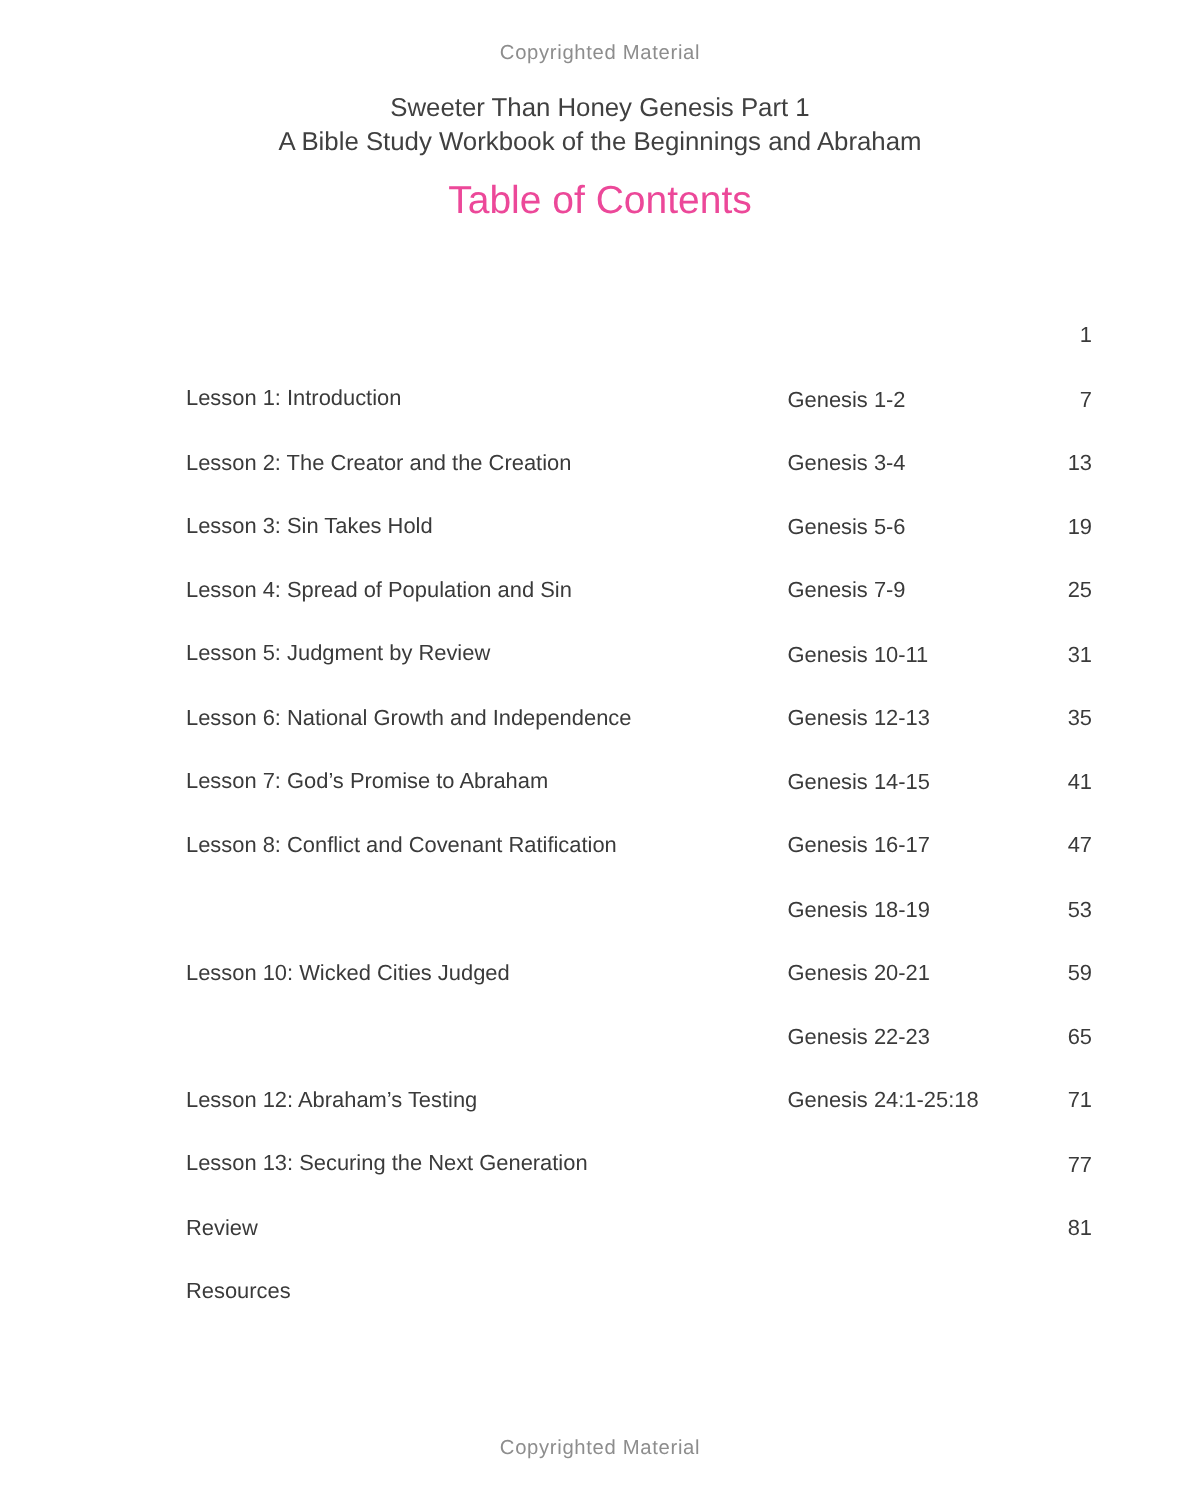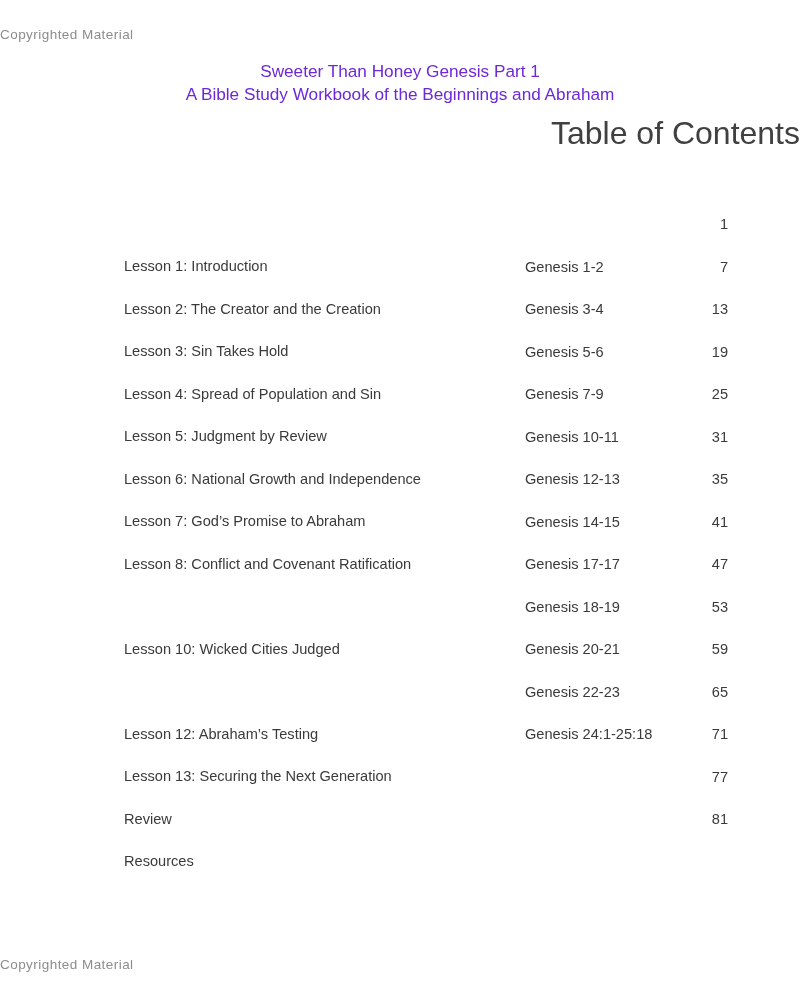--- a/index.html
+++ b/index.html
@@ -23,51 +23,52 @@
     height: 1000px;
     background: #ffffff;
     overflow: hidden;
   }
 
   
   .watermark {
     position: absolute;
     left: 0;
     width: 800px;
+    text-align: center;
     color: #8d8d8d;
     font-size: 13.5px;
     letter-spacing: 0.45px;
     white-space: nowrap;
   }
   .watermark-top { top: 27px; }
   .watermark-bottom { top: 957px; }
 
   
   .title-block {
     position: absolute;
     left: 0;
     top: 60px;
     width: 800px;
     text-align: center;
   }
   .title-line {
     font-size: 17.2px;
     line-height: 23px;
-    color: #6d28d9;
+    color: #404040;
     white-space: nowrap;
   }
   .heading {
     position: absolute;
     left: 0;
     top: 117px;
     width: 800px;
-    text-align: right;
-    font-size: 32px;
+    text-align: center;
+    font-size: 26px;
     line-height: 32px;
-    color: #404040;
+    color: #ec4899;
     white-space: nowrap;
   }
 
   
   .toc {
     position: absolute;
     left: 124px;
     top: 214px;
     width: 604px;
   }
@@ -146,21 +147,21 @@
         <span class="toc-title">Lesson 7: God’s Promise to Abraham</span>
         <span class="toc-ref">Genesis 12-13</span>
         <span class="toc-page">35</span>
       </div>
       <div class="toc-row">
         <span class="toc-title">Lesson 8: Conflict and Covenant Ratification</span>
         <span class="toc-ref">Genesis 14-15</span>
         <span class="toc-page">41</span>
       </div>
       <div class="toc-row">
-        <span class="toc-ref">Genesis 17-17</span>
+        <span class="toc-ref">Genesis 16-17</span>
         <span class="toc-page">47</span>
       </div>
       <div class="toc-row">
         <span class="toc-title">Lesson 10: Wicked Cities Judged</span>
         <span class="toc-ref">Genesis 18-19</span>
         <span class="toc-page">53</span>
       </div>
       <div class="toc-row">
         <span class="toc-ref">Genesis 20-21</span>
         <span class="toc-page">59</span>

